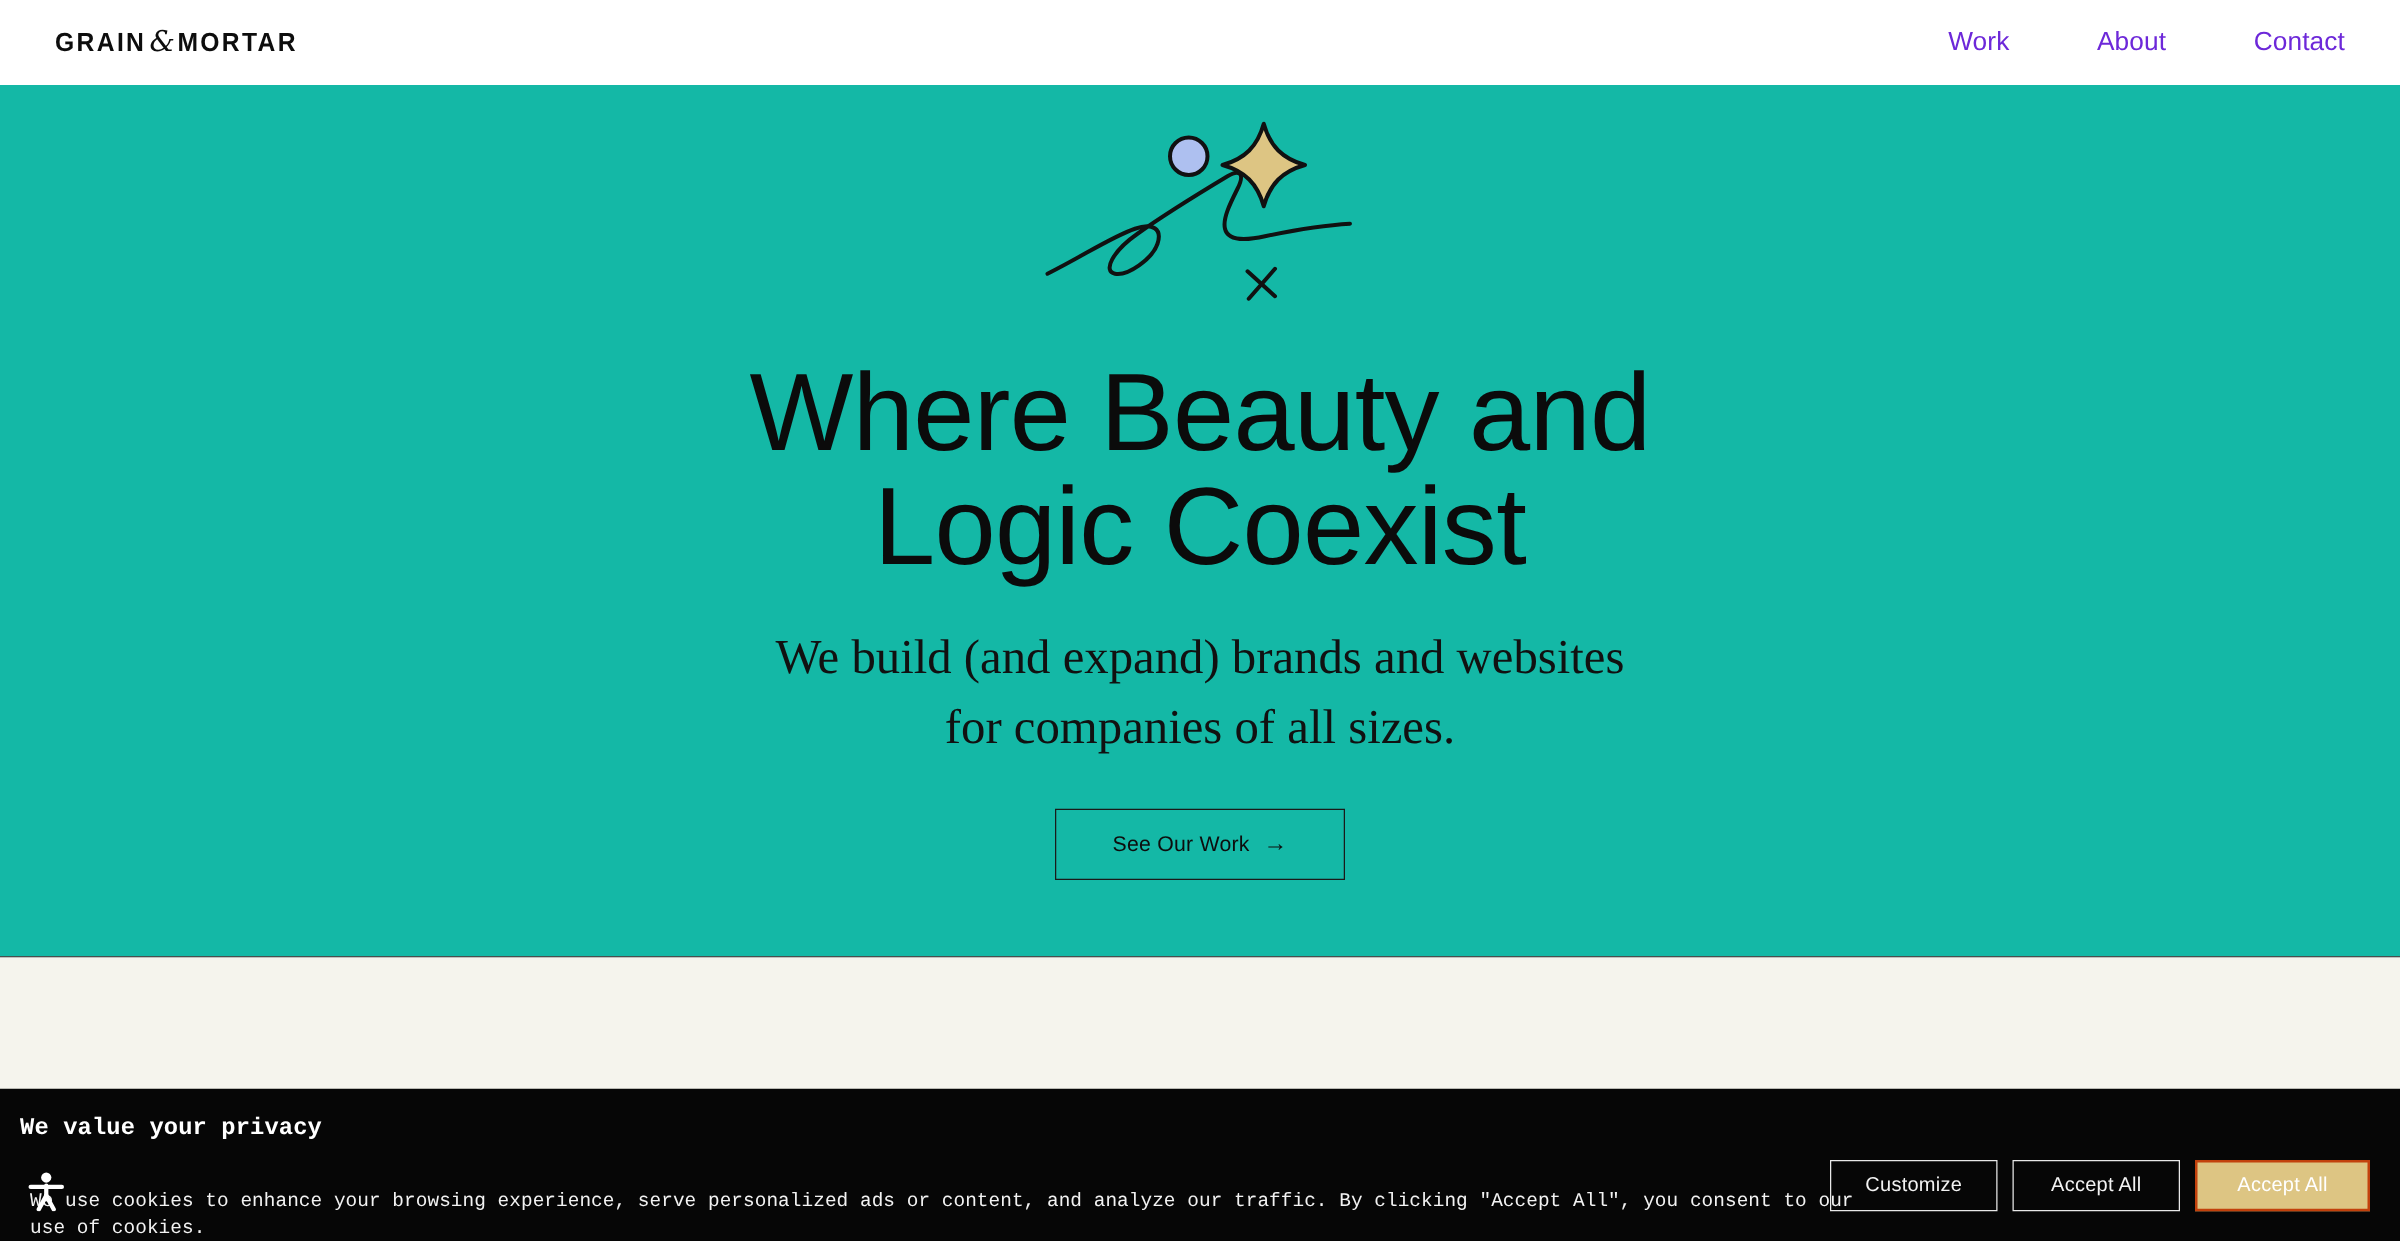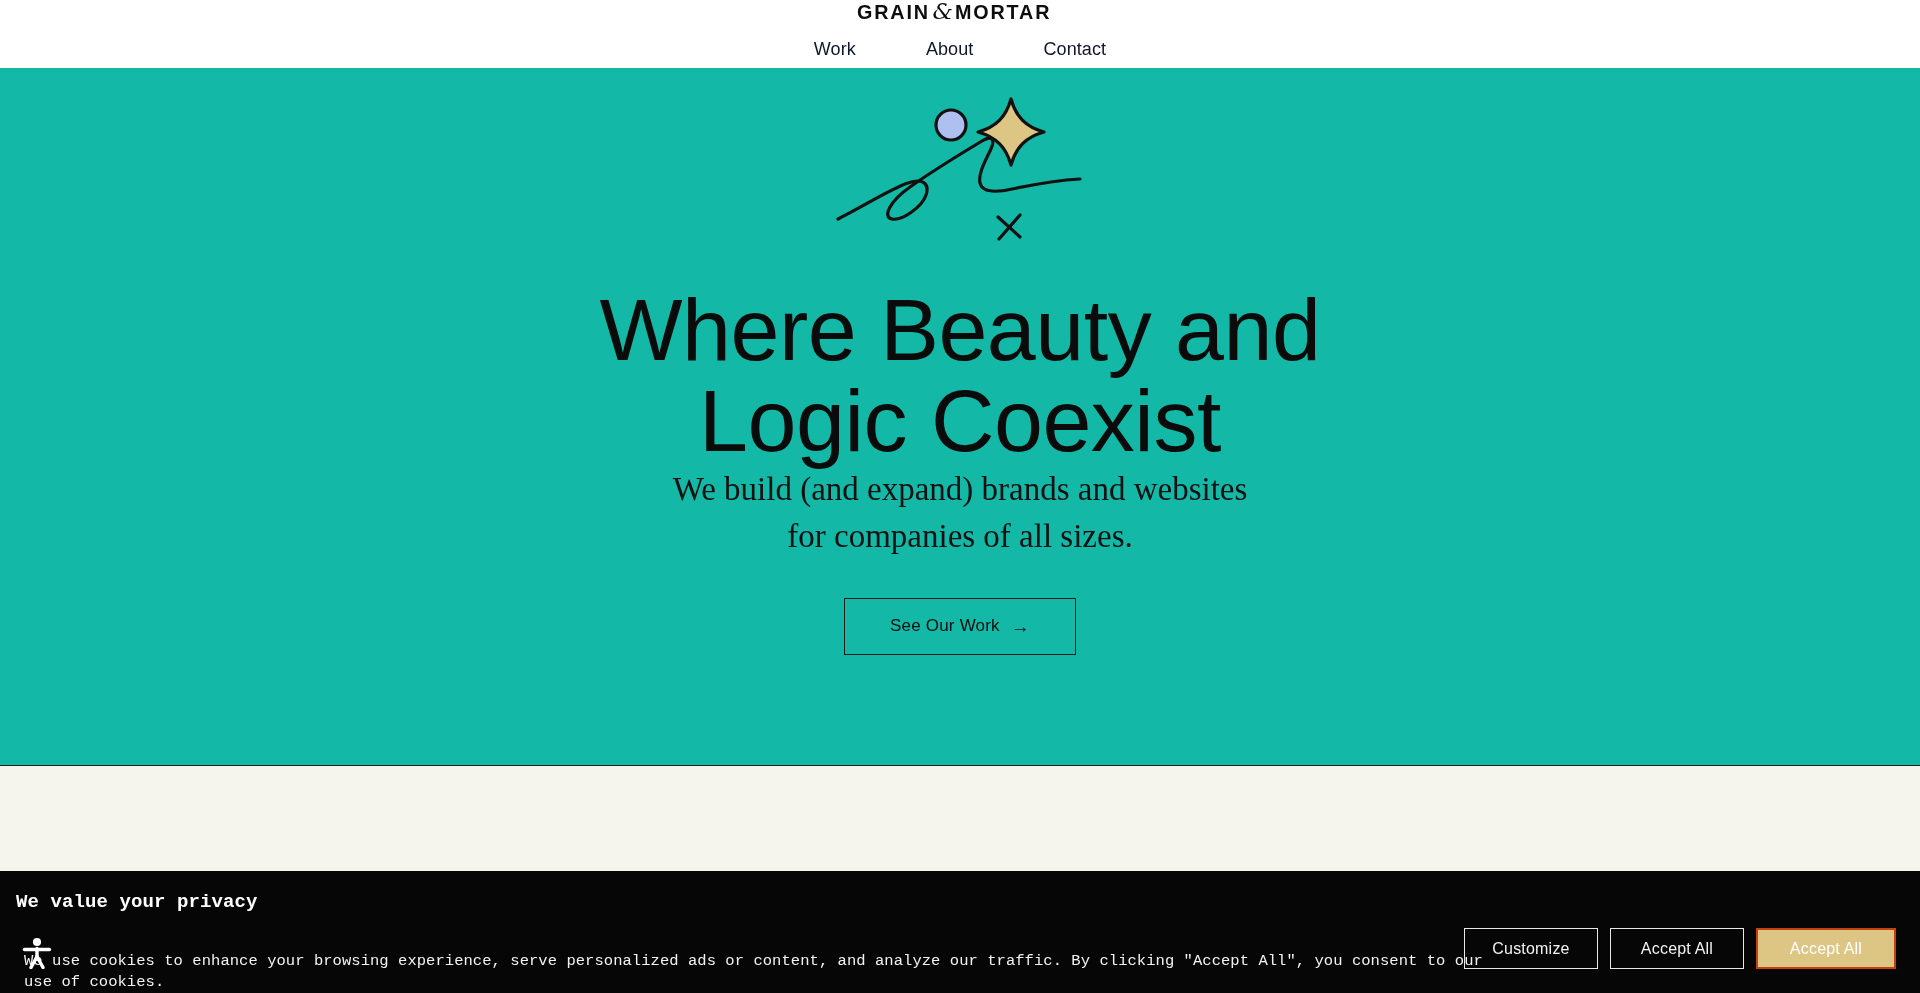--- a/index.html
+++ b/index.html
@@ -23,21 +23,20 @@
     position: absolute;
     top: 0; left: 0;
     width: 1920px;
     height: 68px;
     display: flex;
     align-items: center;
     justify-content: space-between;
     padding: 0 44px 0 44px;
     background: #ffffff;
     z-index: 20;
-    flex-direction: column;
   }
 
   .brand-logo {
     display: flex;
     align-items: baseline;
     font-weight: 700;
     font-size: 21px;
     letter-spacing: 2.0px;
     line-height: 1;
     color: #0d0d0d;
@@ -58,23 +57,23 @@
     transform: scaleX(1.06);
     display: inline-block;
   }
 
   .main-nav {
     display: flex;
     align-items: center;
     gap: 0px;
   }
   .nav-link {
-    font-size: 18px;
+    font-size: 21px;
     font-weight: 500;
-    color: #0f172a;
+    color: #6d28d9;
     text-decoration: none;
     letter-spacing: 0.1px;
     padding: 8px 0;
     margin-left: 70px;
     cursor: pointer;
     white-space: nowrap;
   }
   .nav-link:first-child { margin-left: 0; }
 
   
@@ -102,22 +101,23 @@
     font-weight: 300;
     line-height: 1.03;
     letter-spacing: -0.5px;
     text-align: center;
     color: #0b0b0b;
     max-width: 1100px;
   }
   .hero-title .line { display: block; white-space: nowrap; }
 
   .hero-subtitle {
+    margin-top: 32px;
     font-family: "Liberation Serif", "DejaVu Serif", serif;
-    font-size: 33px;
+    font-size: 39px;
     font-weight: 400;
     line-height: 1.42;
     text-align: center;
     color: #111111;
   }
   .hero-subtitle .line { display: block; }
 
   .hero-cta {
     margin-top: 38px;
     width: 232px;

